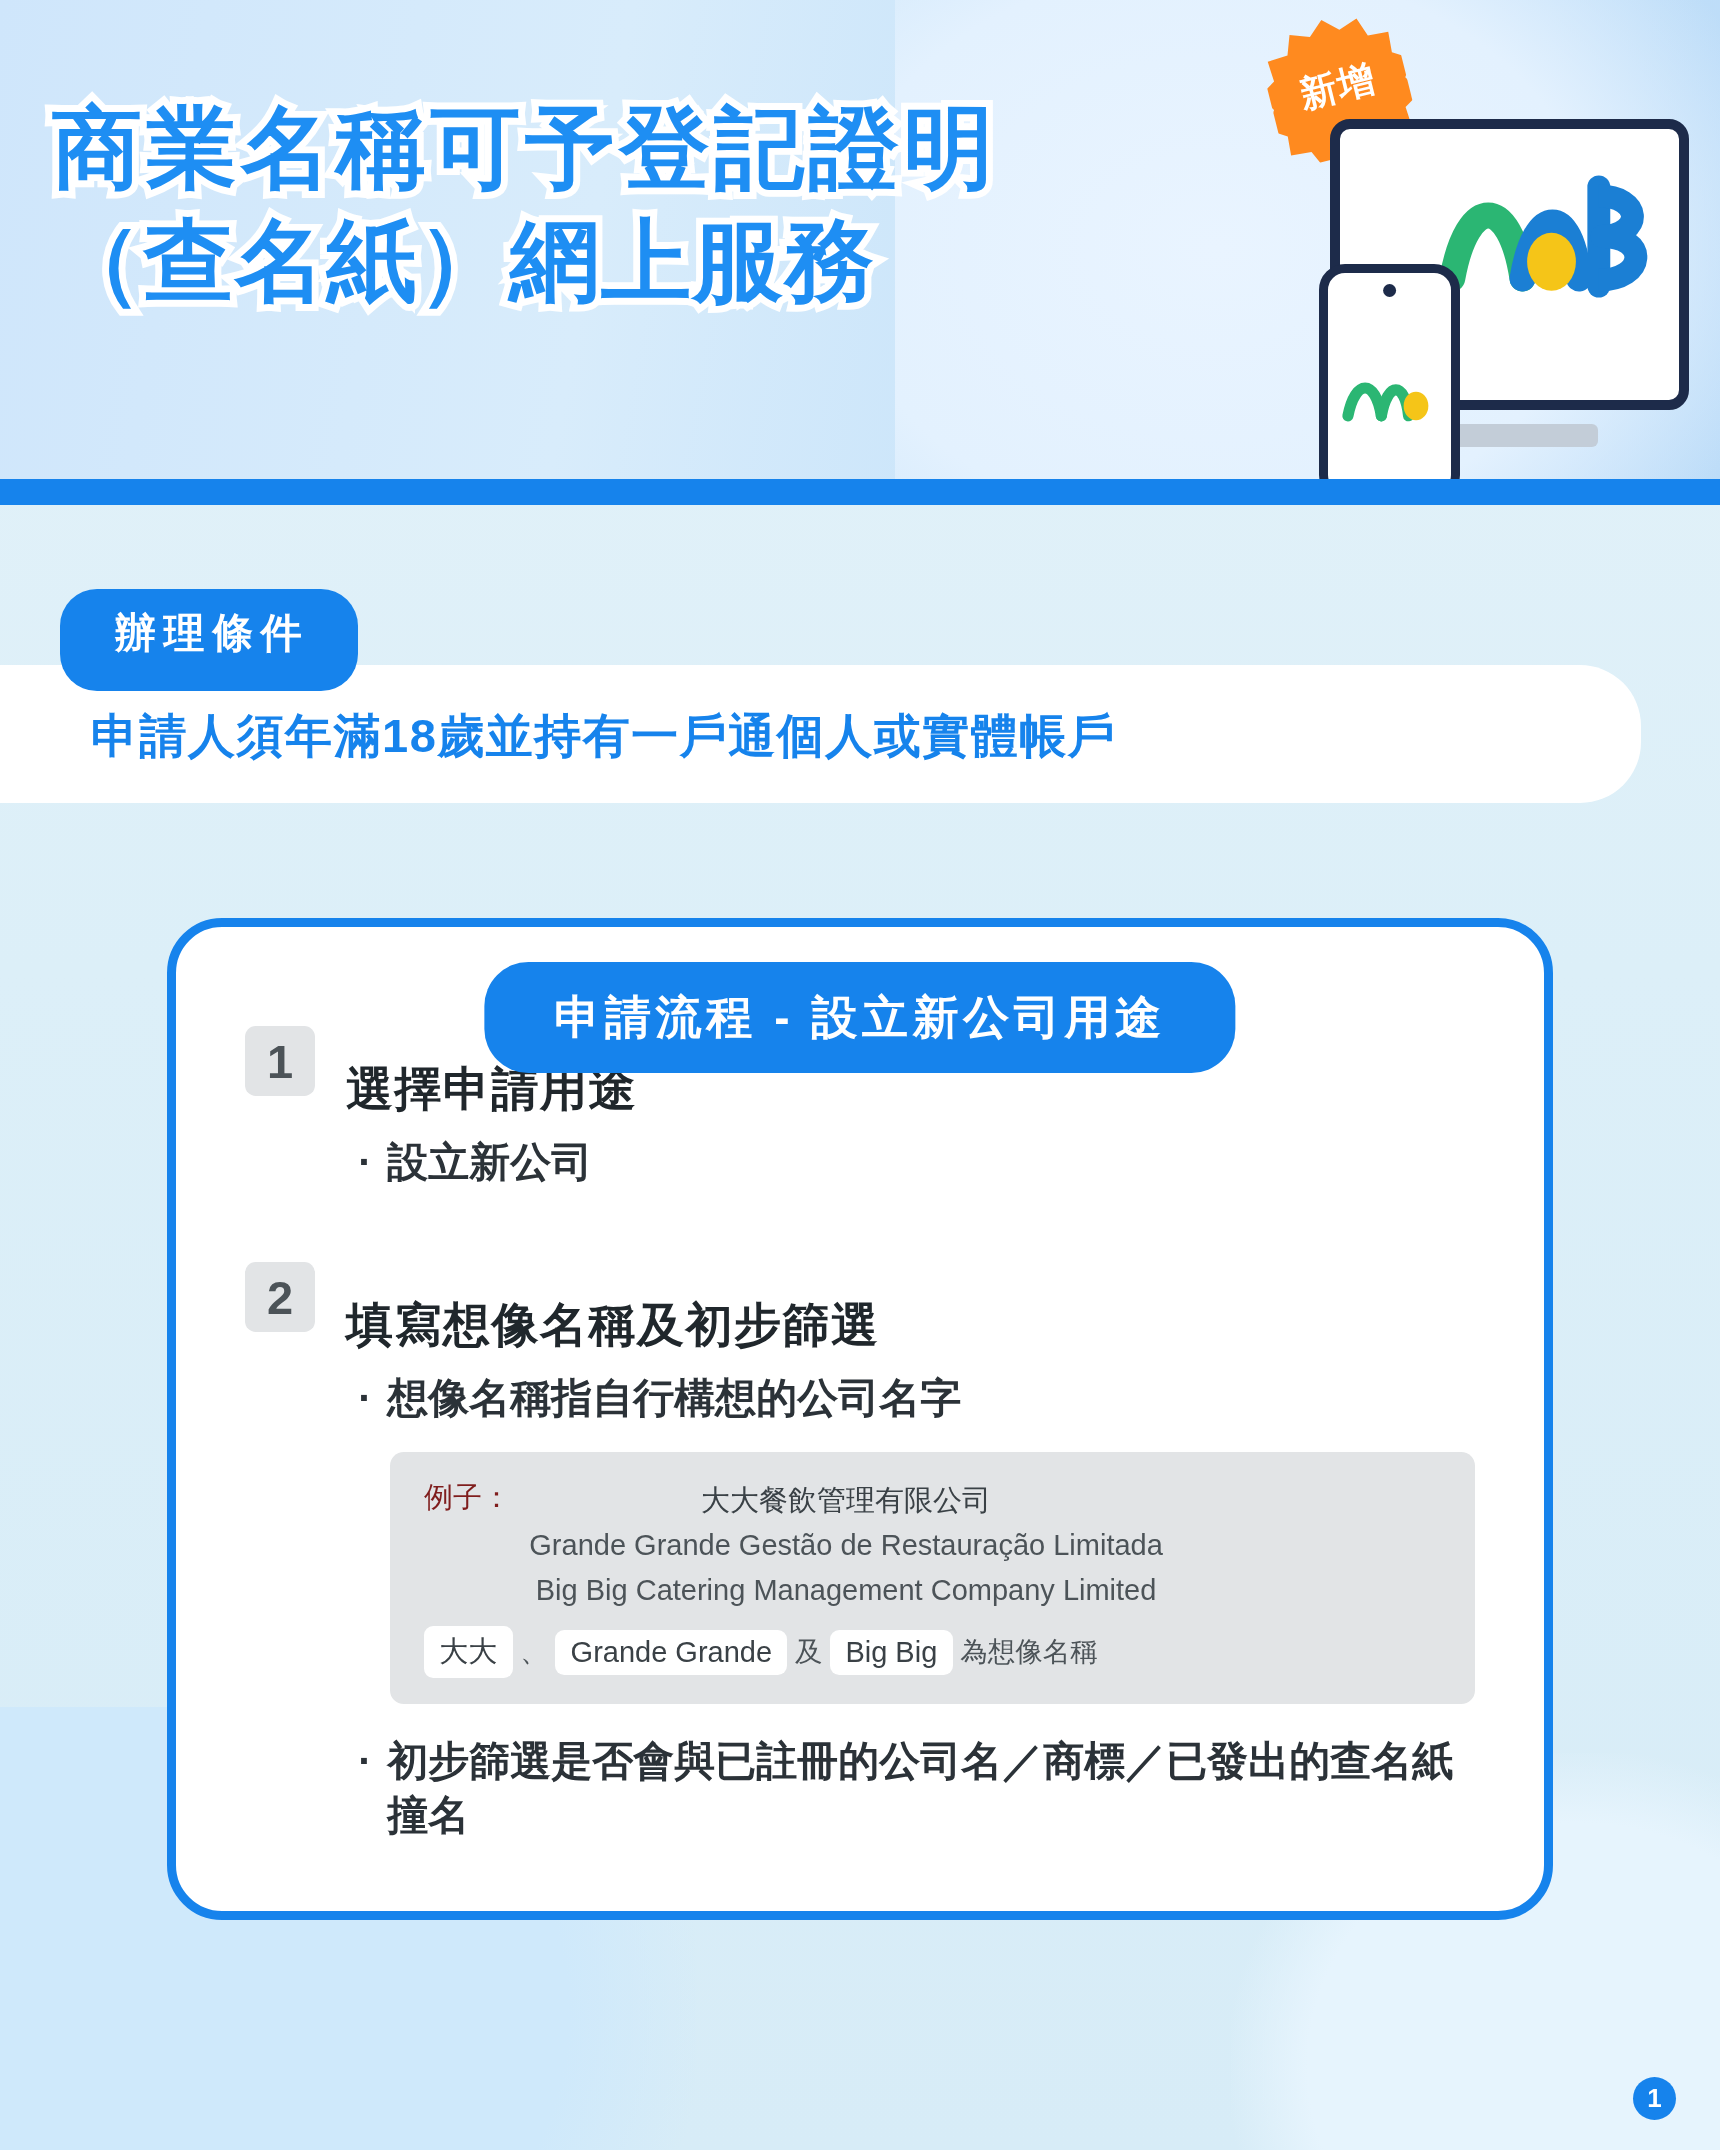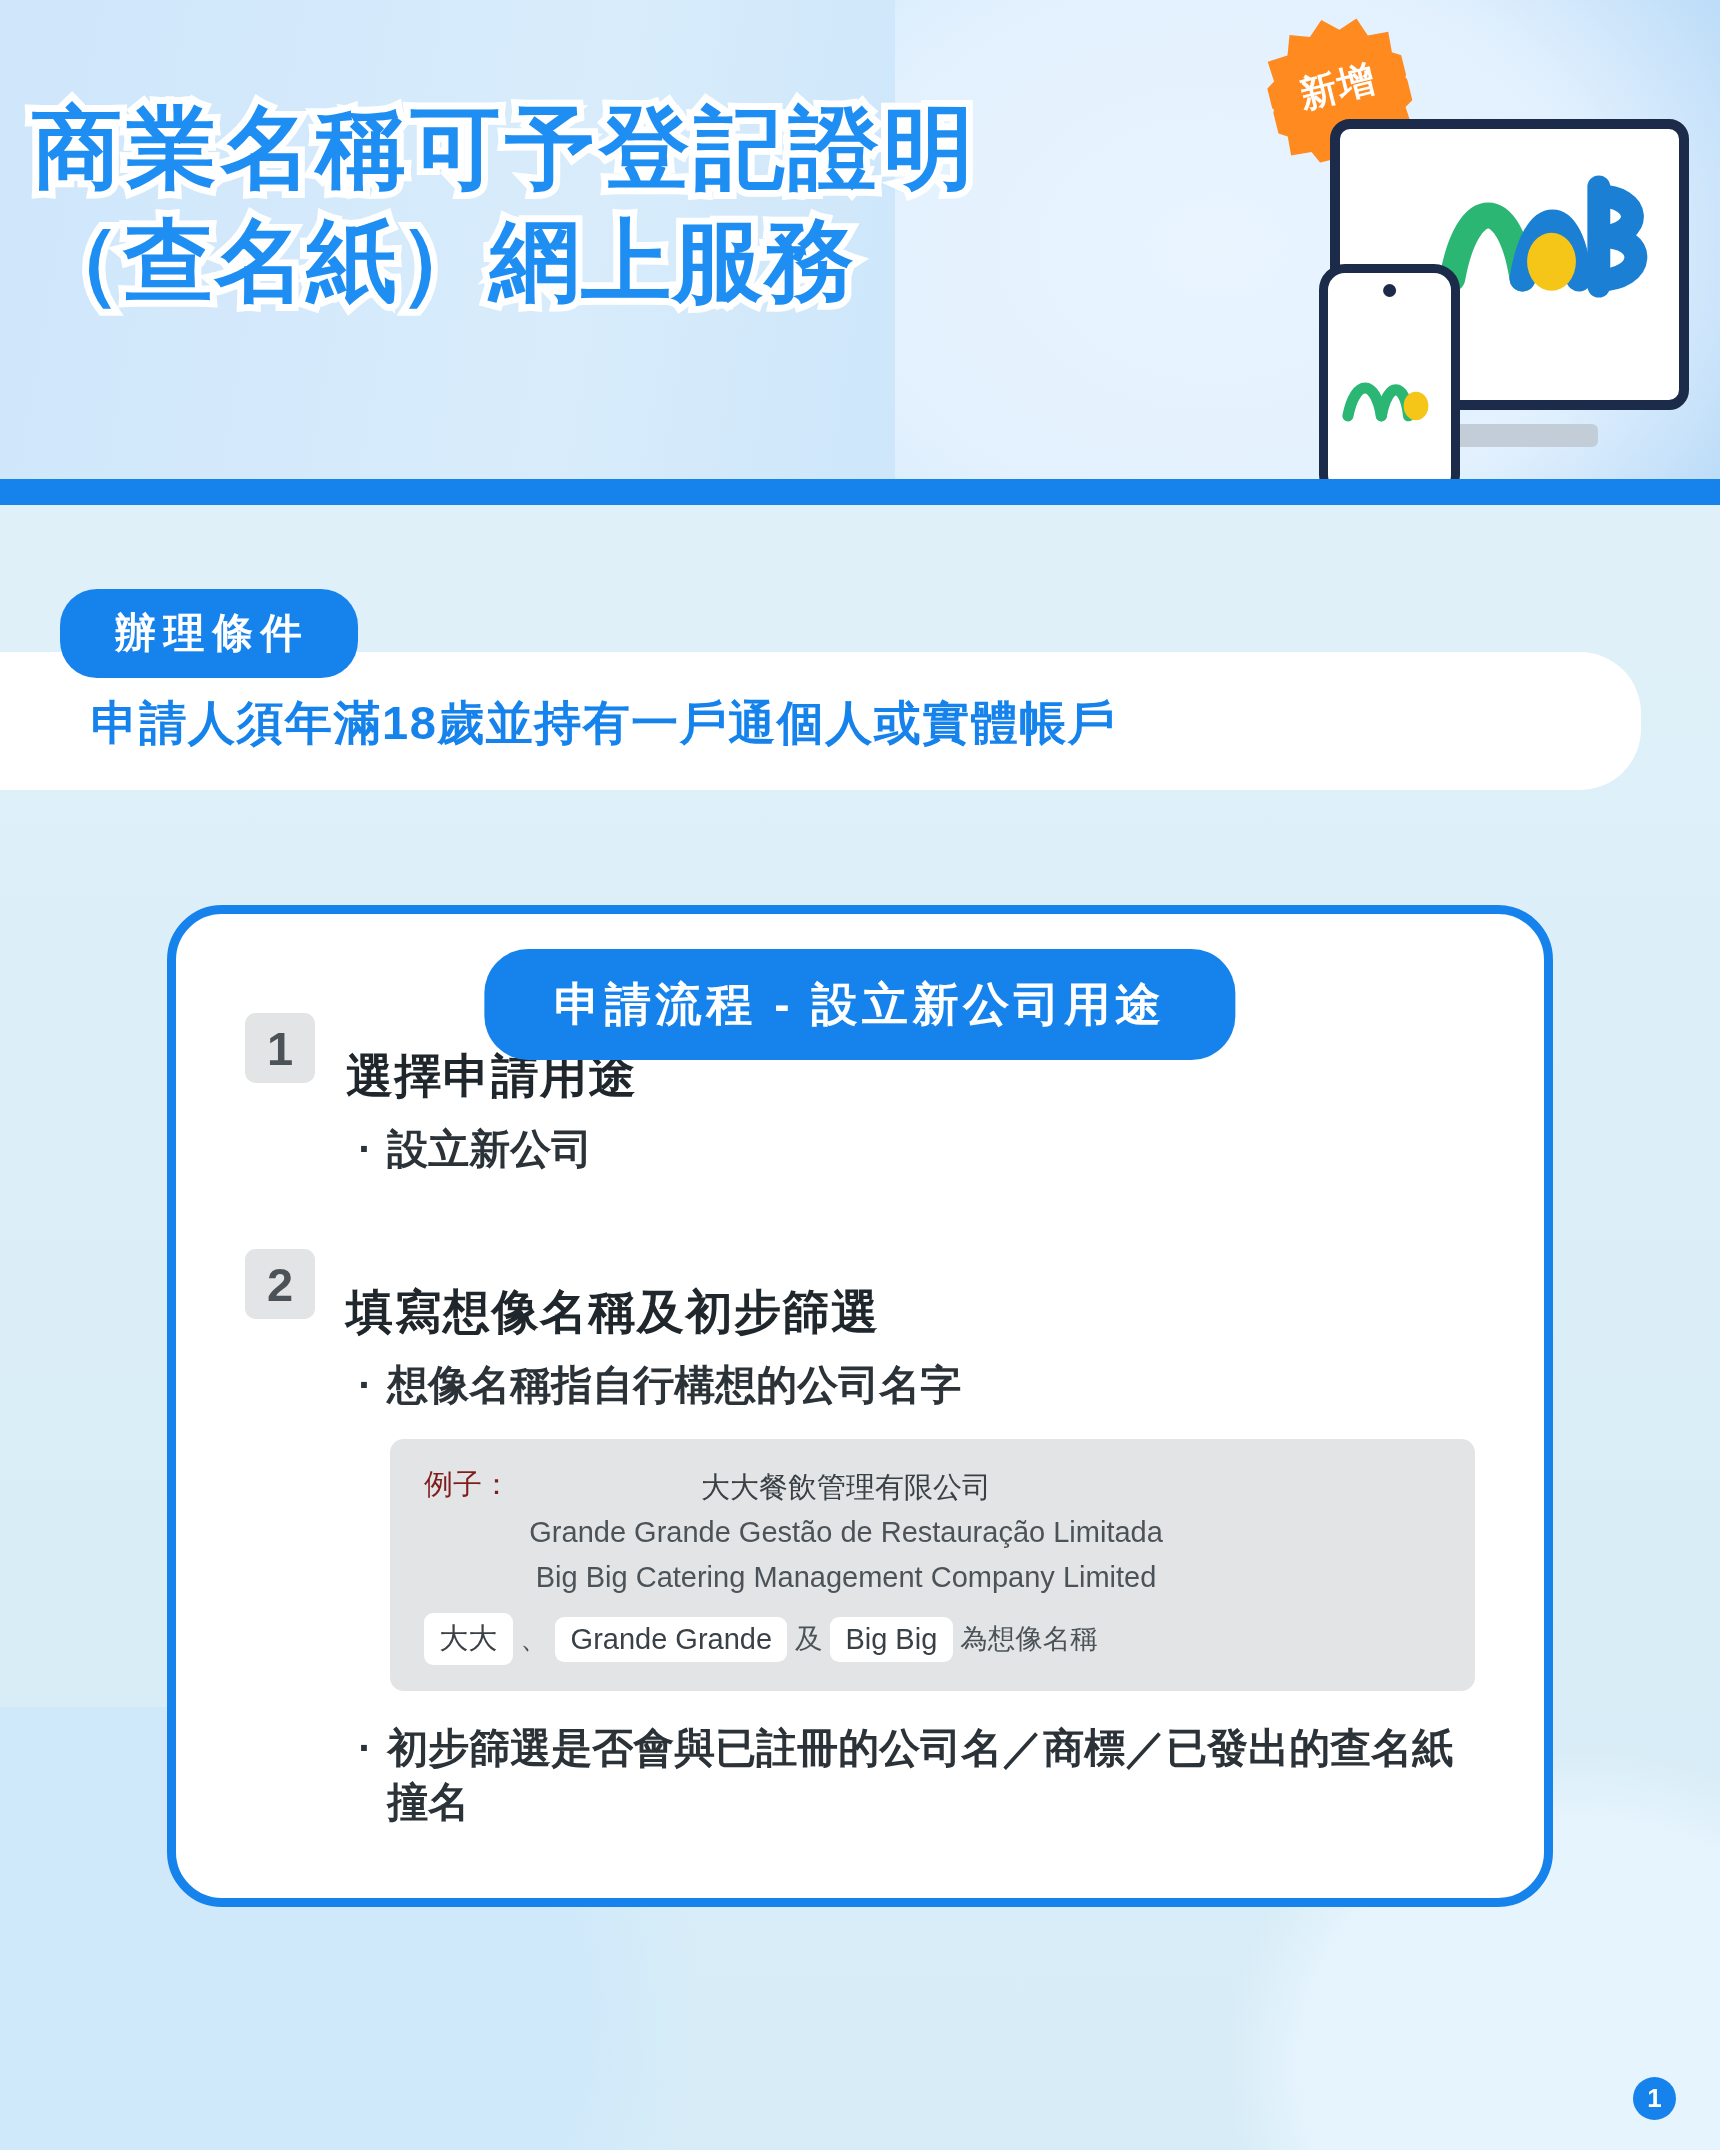--- a/index.html
+++ b/index.html
@@ -49,21 +49,21 @@
     background: radial-gradient(ellipse at 35% 65%, #e9f4ff 0%, #e3f1fe 45%, rgba(227,241,254,0) 70%);
   }
   .header-bar {
     position: absolute;
     left: 0; bottom: 0;
     width: 1720px; height: 26px;
     background: #1683ec;
   }
   .title-wrap {
     position: absolute;
-    left: 32px; top: 92px;
+    left: 52px; top: 92px;
     width: 1239px;
   }
   .title-line {
     font-size: 90px;
     font-weight: 700;
     letter-spacing: 4.6px;
     line-height: 1.26;
     color: #1e8ef3;
     -webkit-text-stroke: 13.8px #ffffff;
     paint-order: stroke fill;
@@ -132,21 +132,21 @@
   .cond-section { position: relative; margin-top: 84px; }
   .cond-tag {
     position: relative;
     margin-left: 60px;
     display: inline-block;
     background: #1683ec;
     color: #ffffff;
     font-size: 41px;
     font-weight: 700;
     letter-spacing: 7.6px;
-    padding: 17px 49px 17px 55px;
+    padding: 17px 49px 30px 55px;
     border-radius: 37px;
     z-index: 3;
   }
   .cond-box {
     position: relative;
     margin: -26px 73px 0 0;
     margin-left: 0;
     width: 1641px;
     background: #ffffff;
     border-radius: 0 61px 61px 0;

